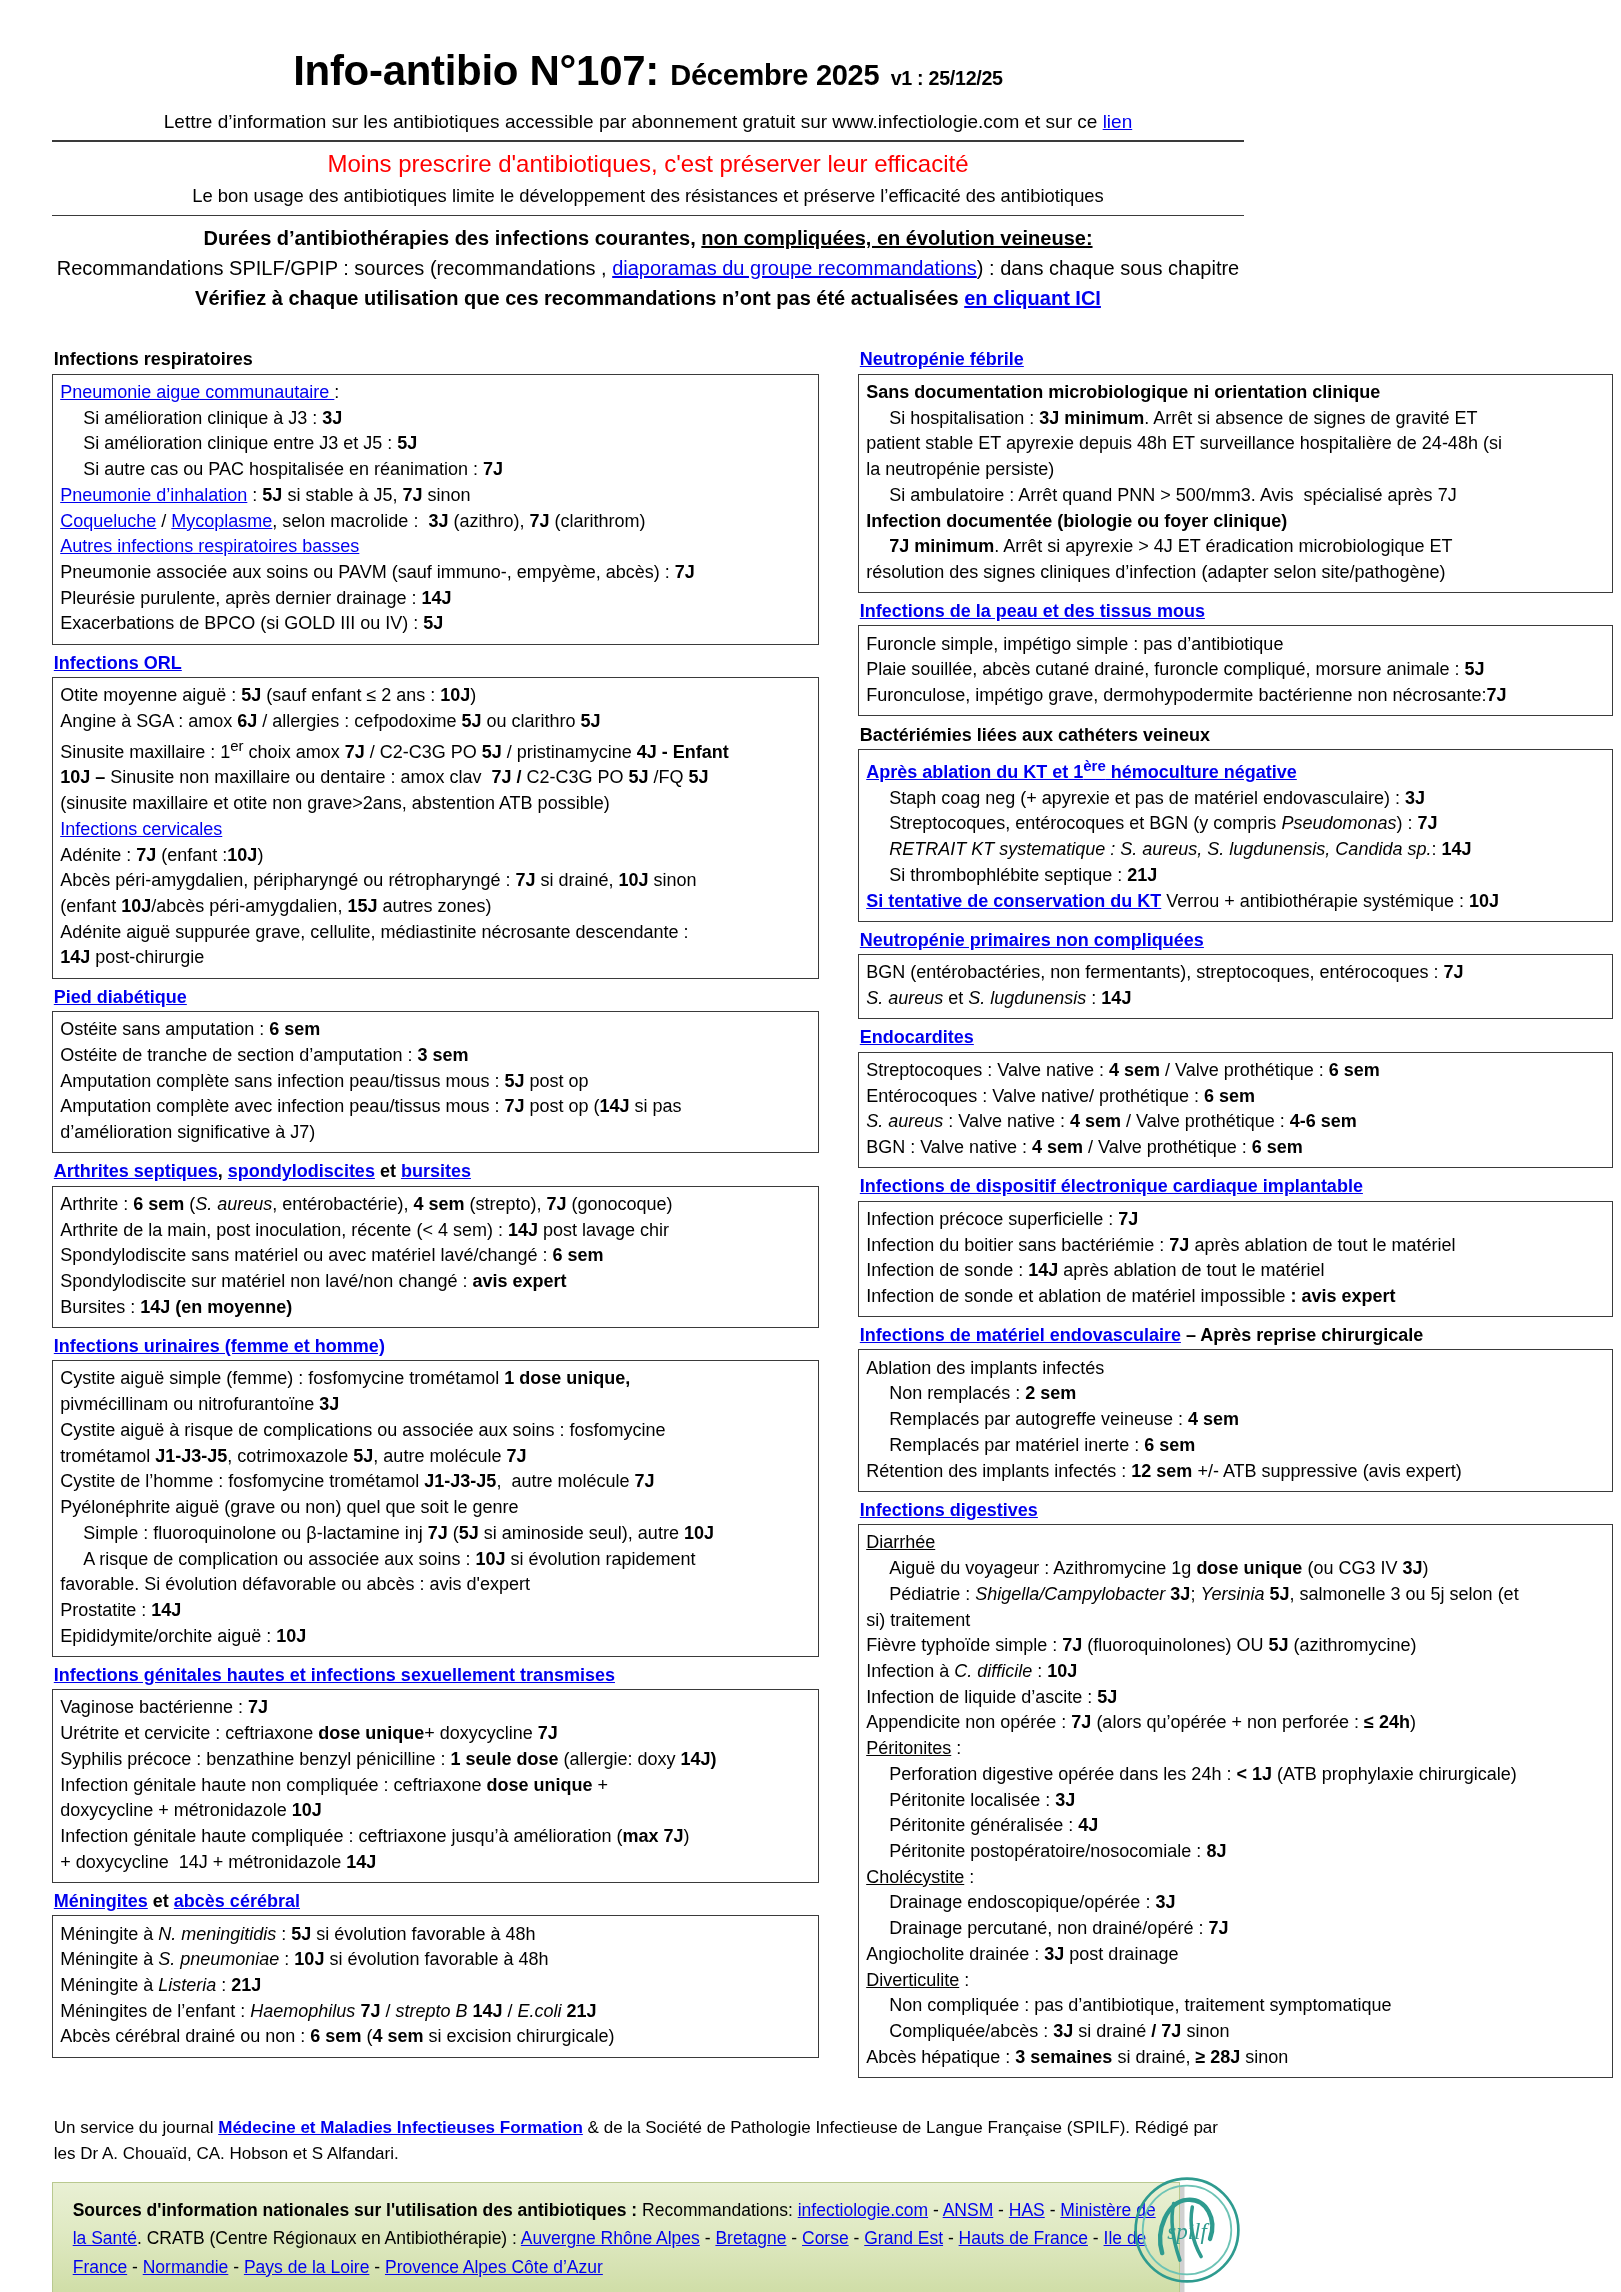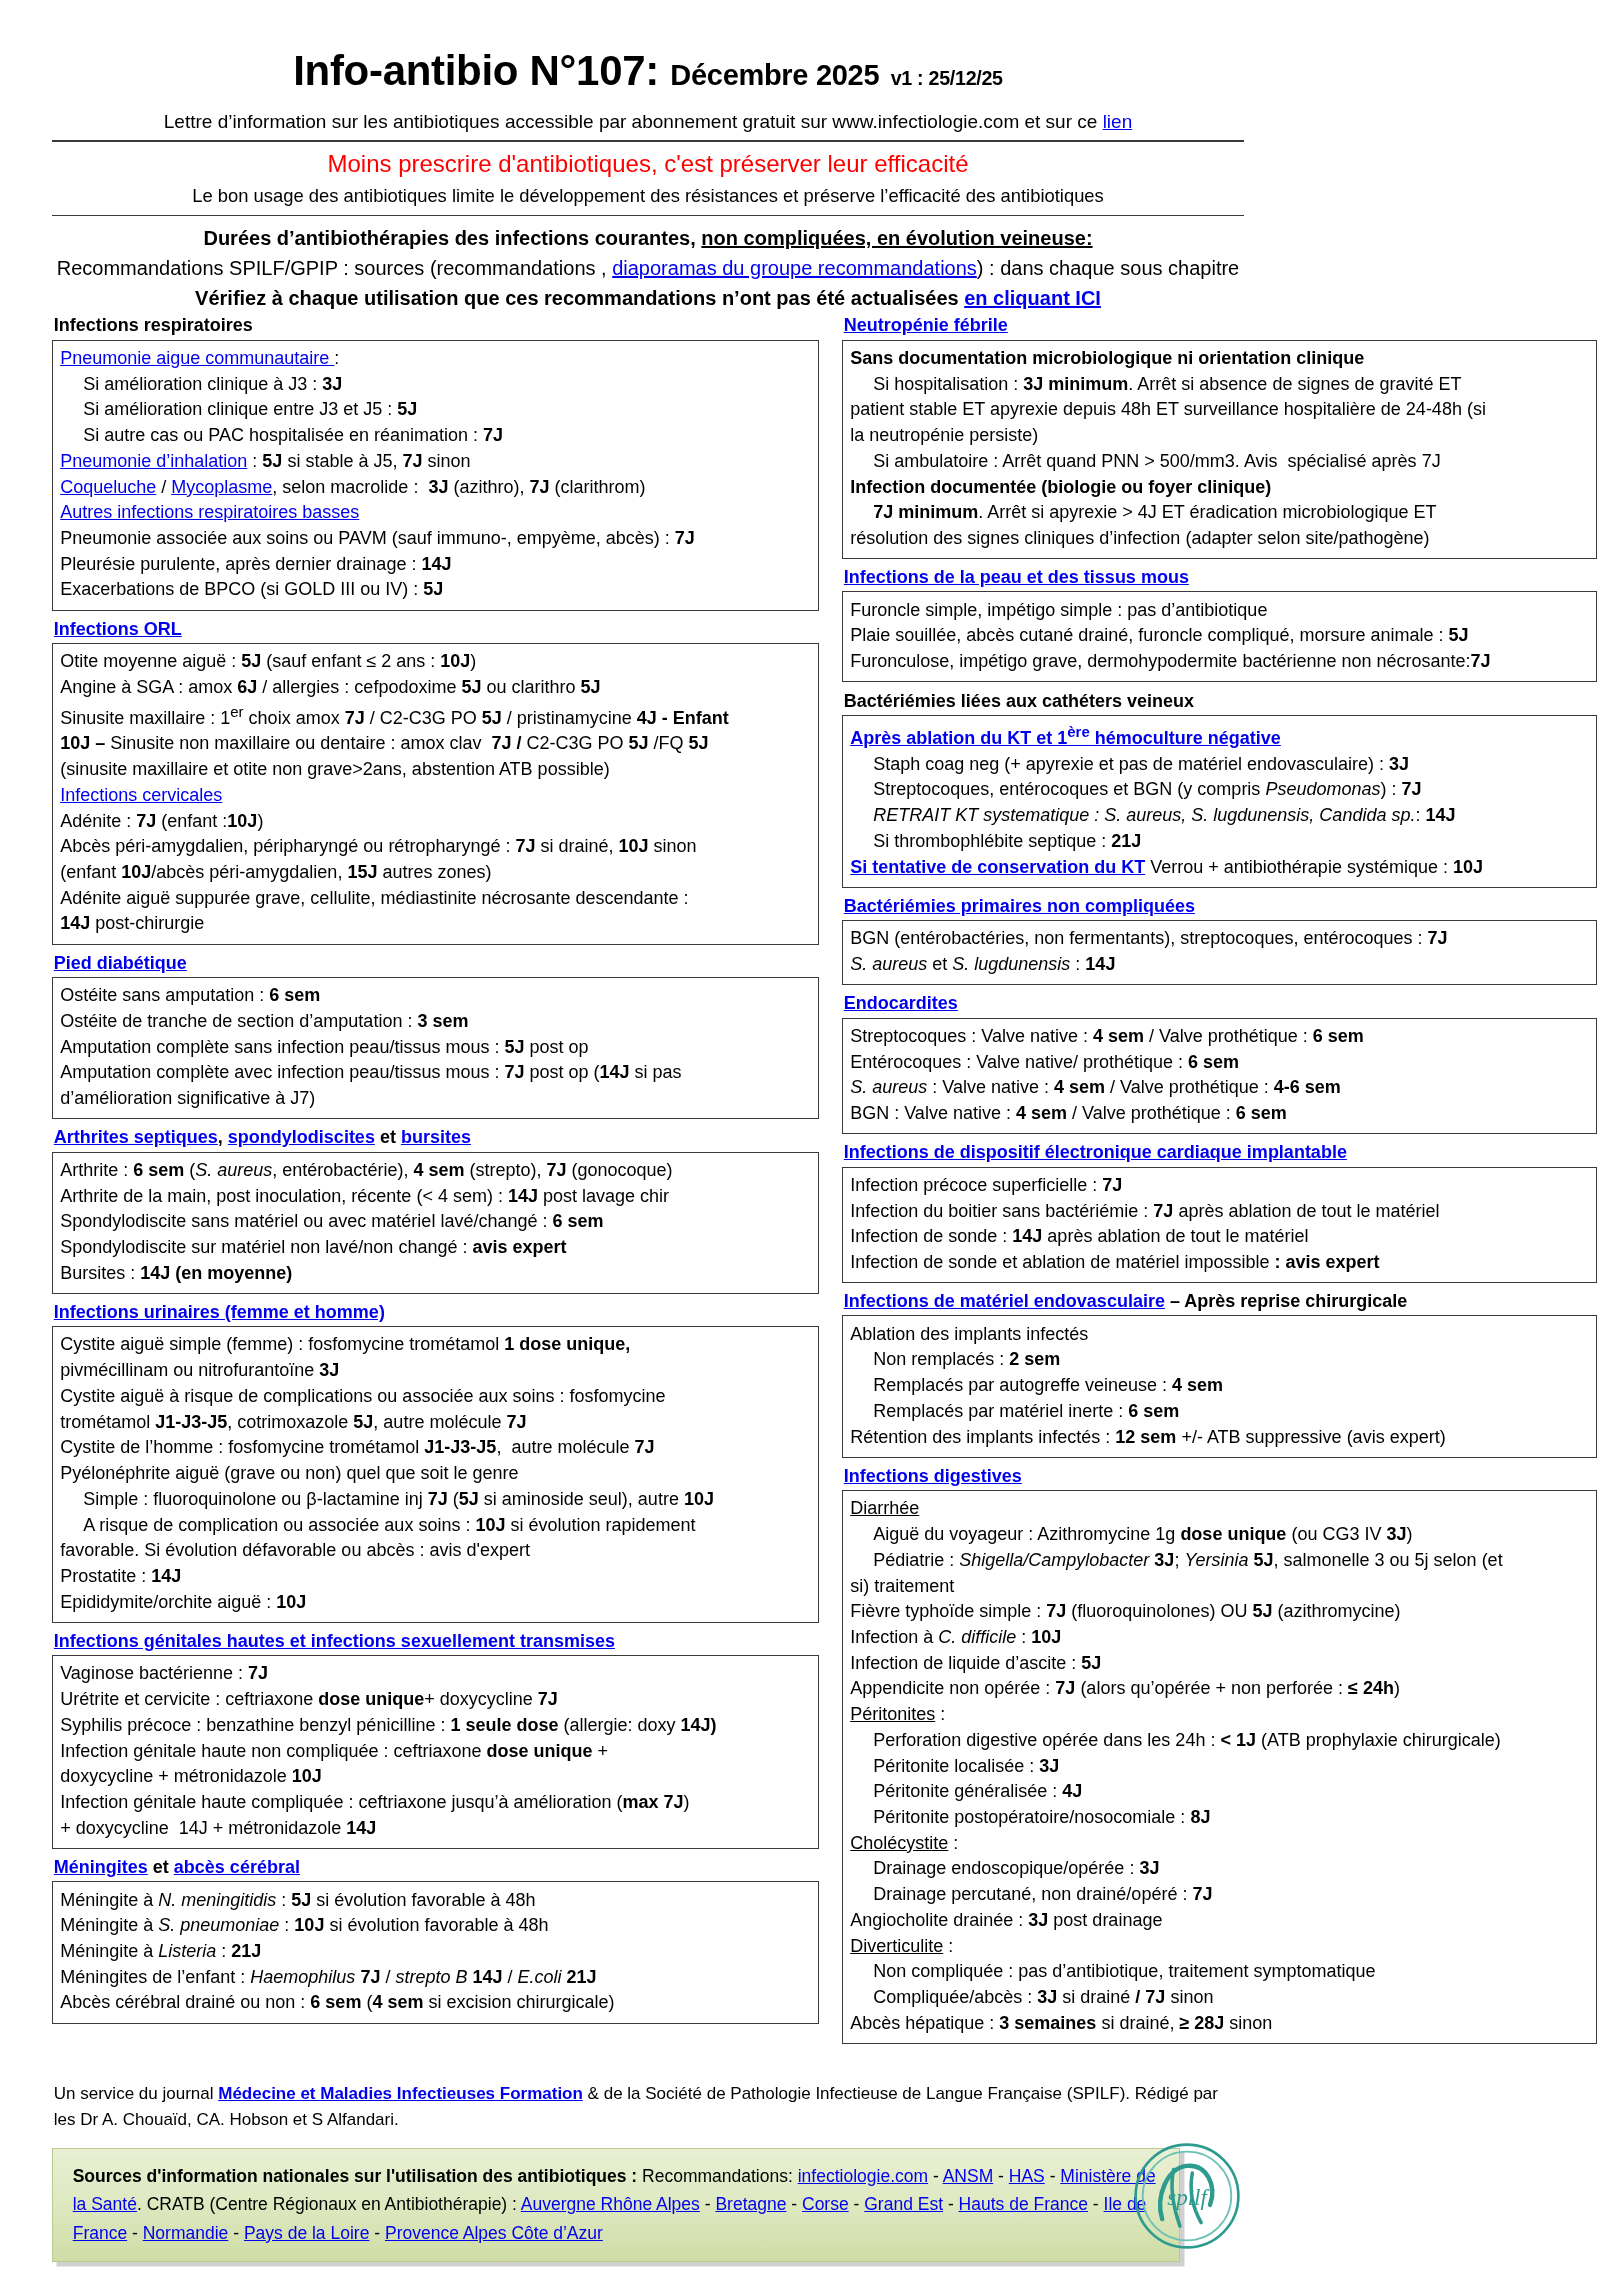--- a/index.html
+++ b/index.html
@@ -62,22 +62,22 @@
   .intro .l1{font-size:20px;font-weight:bold;padding:2.7px 0;}
   .intro .l2{font-size:20px;padding:3.6px 0;}
   .intro .l3{font-size:20px;font-weight:bold;padding:3.6px 0 0 0;}
   .u{text-decoration:underline;}
   .lnk{color:#0000ee;text-decoration:underline;}
   .lnkb{color:#0000ee;text-decoration:underline;font-weight:bold;}
 
   
   .columns{
     display:flex;
-    gap:23px;
-    margin-top:2px;
+    gap:39px;
+    margin-top:36px;
     align-items:flex-start;
   }
   .col{flex:1 1 0;min-width:0;}
   .col-left{width:767px;flex:0 0 767px;}
   .col-right{width:755px;flex:0 0 755px;}
 
   .sec-head{
     font-size:18px;
     font-weight:bold;
     padding:2.7px 0 2.7px 1.8px;
@@ -264,21 +264,21 @@
         </div>
         <div class="sec-head">Bactériémies liées aux cathéters veineux</div>
         <div class="box">
           <p><span class="lnkb">Après ablation du KT et 1<sup>ère</sup> hémoculture négative</span></p>
           <p class="ind1">Staph coag neg (+ apyrexie et pas de matériel endovasculaire) : <b>3J</b></p>
           <p class="ind1">Streptocoques, entérocoques et BGN (y compris <i>Pseudomonas</i>) : <b>7J</b></p>
           <p class="ind1"><i>RETRAIT KT systematique : S. aureus, S. lugdunensis, Candida sp.</i>: <b>14J</b></p>
           <p class="ind1">Si thrombophlébite septique : <b>21J</b></p>
           <p><span class="lnkb">Si tentative de conservation du KT</span> Verrou + antibiothérapie systémique : <b>10J</b></p>
         </div>
-        <div class="sec-head blue"><span class="u">Bactériémies primaires non compliquées</span></div>
+        <div class="sec-head blue"><span class="u">Neutropénie primaires non compliquées</span></div>
         <div class="box">
           <p>BGN (entérobactéries, non fermentants), streptocoques, entérocoques : <b>7J</b></p>
           <p><i>S. aureus</i> et <i>S. lugdunensis</i> : <b>14J</b></p>
         </div>
         <div class="sec-head blue"><span class="u">Endocardites</span></div>
         <div class="box">
           <p>Streptocoques : Valve native : <b>4 sem</b> / Valve prothétique : <b>6 sem</b></p>
           <p>Entérocoques : Valve native/ prothétique : <b>6 sem</b></p>
           <p><i>S. aureus</i> : Valve native : <b>4 sem</b> / Valve prothétique : <b>4-6 sem</b></p>
           <p>BGN : Valve native : <b>4 sem</b> / Valve prothétique : <b>6 sem</b></p>

